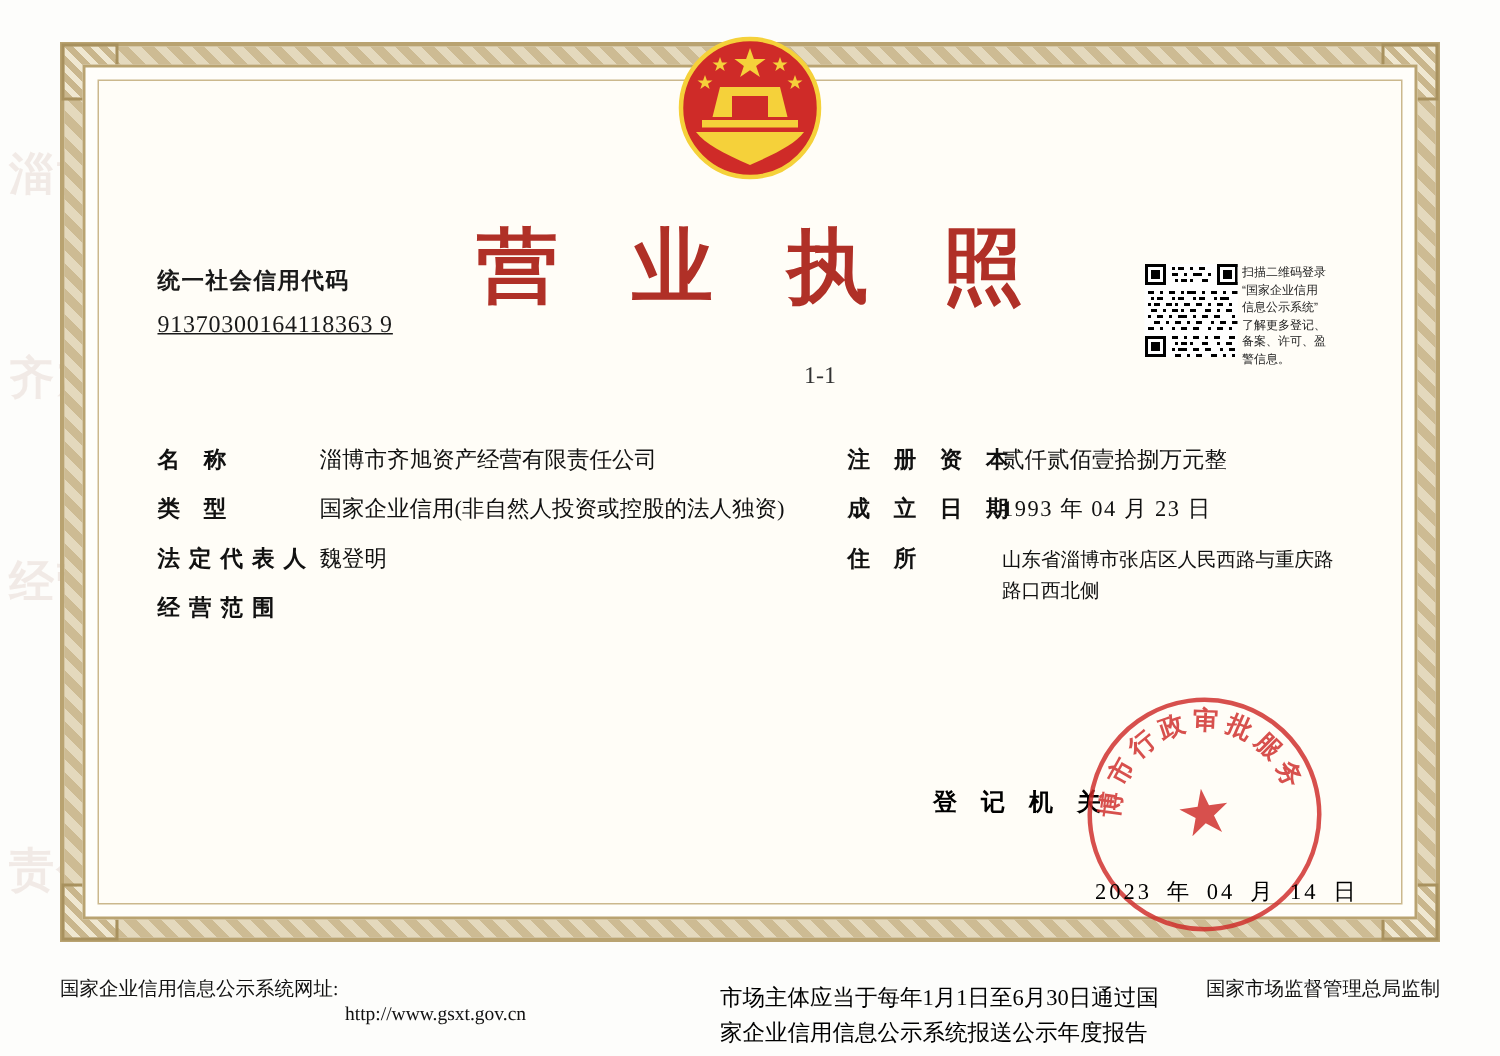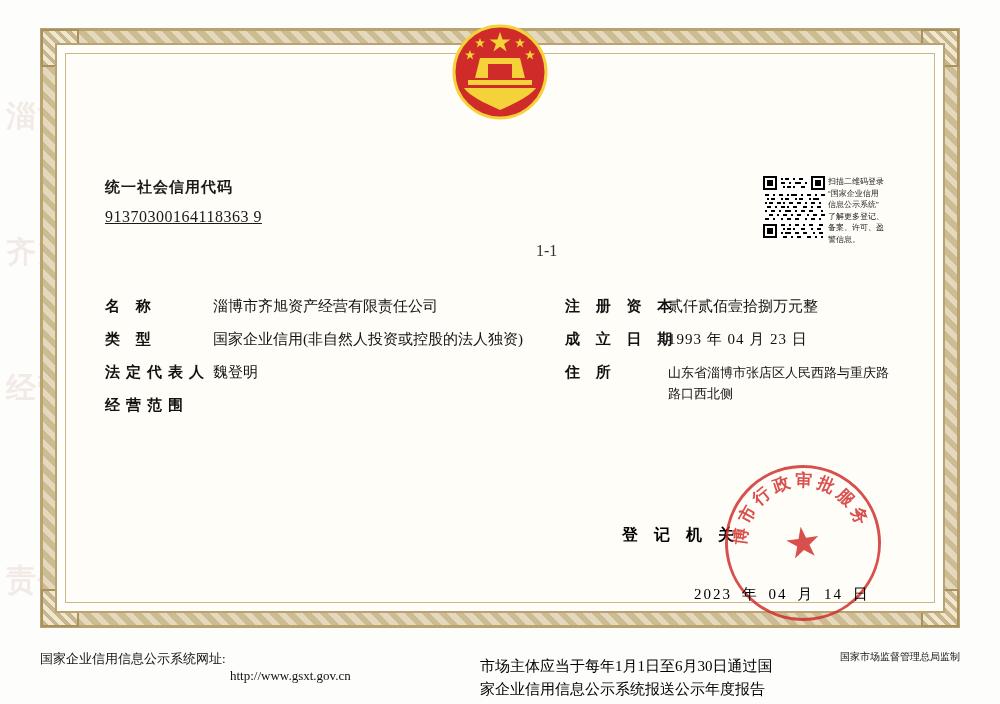--- a/index.html
+++ b/index.html
@@ -143,21 +143,21 @@
   .val-scope{position:absolute;left:213px;top:396px;width:330px;line-height:1.55;font-size:13px;text-align:justify;}
 
   .lbl-cap{position:absolute;left:565px;top:297px;}
   .val-cap{position:absolute;left:668px;top:297px;}
   .lbl-date{position:absolute;left:565px;top:330px;}
   .val-date{position:absolute;left:668px;top:330px;letter-spacing:1px;}
   .lbl-addr{position:absolute;left:565px;top:363px;}
   .val-addr{position:absolute;left:668px;top:363px;width:230px;line-height:1.6;font-size:13px;}
 
   .lbl-reg{position:absolute;left:622px;top:525px;font-size:16px;font-weight:bold;letter-spacing:6px;text-align:right;}
-  .date-bottom{position:absolute;left:694px;top:585px;font-size:15px;letter-spacing:2px;}
+  .date-bottom{position:absolute;left:730px;top:585px;font-size:15px;letter-spacing:2px;}
   .date-bottom span{margin-right:4px;}
 
   
   .seal{
     position:absolute;left:725px;top:465px;
     width:150px;height:150px;
     border:3px solid #cf2b28;
     border-radius:50%;
     opacity:.82;
     transform:rotate(-8deg);
@@ -181,21 +181,21 @@
     position:absolute;left:230px;top:668px;
     font-size:13px;color:#111;
     font-family:"Liberation Serif",serif;
   }
   .footer-center{
     position:absolute;left:480px;top:655px;
     font-size:15px;color:#000000;line-height:1.5;text-align:left;
   }
   .footer-right{
     position:absolute;right:40px;top:650px;
-    font-size:10px;color:#111;margin-left:16px;
+    font-size:13px;color:#111;margin-left:16px;
   }
 </style>
 </head>
 <body>
 
 <div class="page">
 
   <div class="watermark wm1">淄博市</div>
   <div class="watermark wm2">齐旭资产</div>
   <div class="watermark wm3">经营有限</div>
@@ -224,20 +224,21 @@
       <path d="M36 44h40l5 20H31z" fill="#f5d13a"></path>
       <rect x="44" y="50" width="24" height="14" fill="#cf2b28"></rect>
       <polygon points="56,18 58.6,25.4 66.4,25.4 60.1,30 62.6,37.4 56,32.8 49.4,37.4 51.9,30 45.6,25.4 53.4,25.4" fill="#f5d13a"></polygon>
       <polygon points="76,24 77.3,27.6 81,27.6 78,29.8 79.1,33.4 76,31.2 72.9,33.4 74,29.8 71,27.6 74.7,27.6" fill="#f5d13a"></polygon>
       <polygon points="86,36 87.3,39.6 91,39.6 88,41.8 89.1,45.4 86,43.2 82.9,45.4 84,41.8 81,39.6 84.7,39.6" fill="#f5d13a"></polygon>
       <polygon points="36,24 37.3,27.6 41,27.6 38,29.8 39.1,33.4 36,31.2 32.9,33.4 34,29.8 31,27.6 34.7,27.6" fill="#f5d13a"></polygon>
       <polygon points="26,36 27.3,39.6 31,39.6 28,41.8 29.1,45.4 26,43.2 22.9,45.4 24,41.8 21,39.6 24.7,39.6" fill="#f5d13a"></polygon>
     </svg>
   </div>
 
+  <div class="title">营 业 执 照</div>
   <div class="serial">1-1</div>
 
   <div class="code-label">统一社会信用代码</div>
   <div class="code-value">91370300164118363 9</div>
 
   <div class="qr">
     <svg viewBox="0 0 31 31" width="62" height="62" shape-rendering="crispEdges">
       <rect width="31" height="31" fill="#fff"></rect>
       <g fill="#000">
         <rect x="0" y="0" width="7" height="1"></rect>

